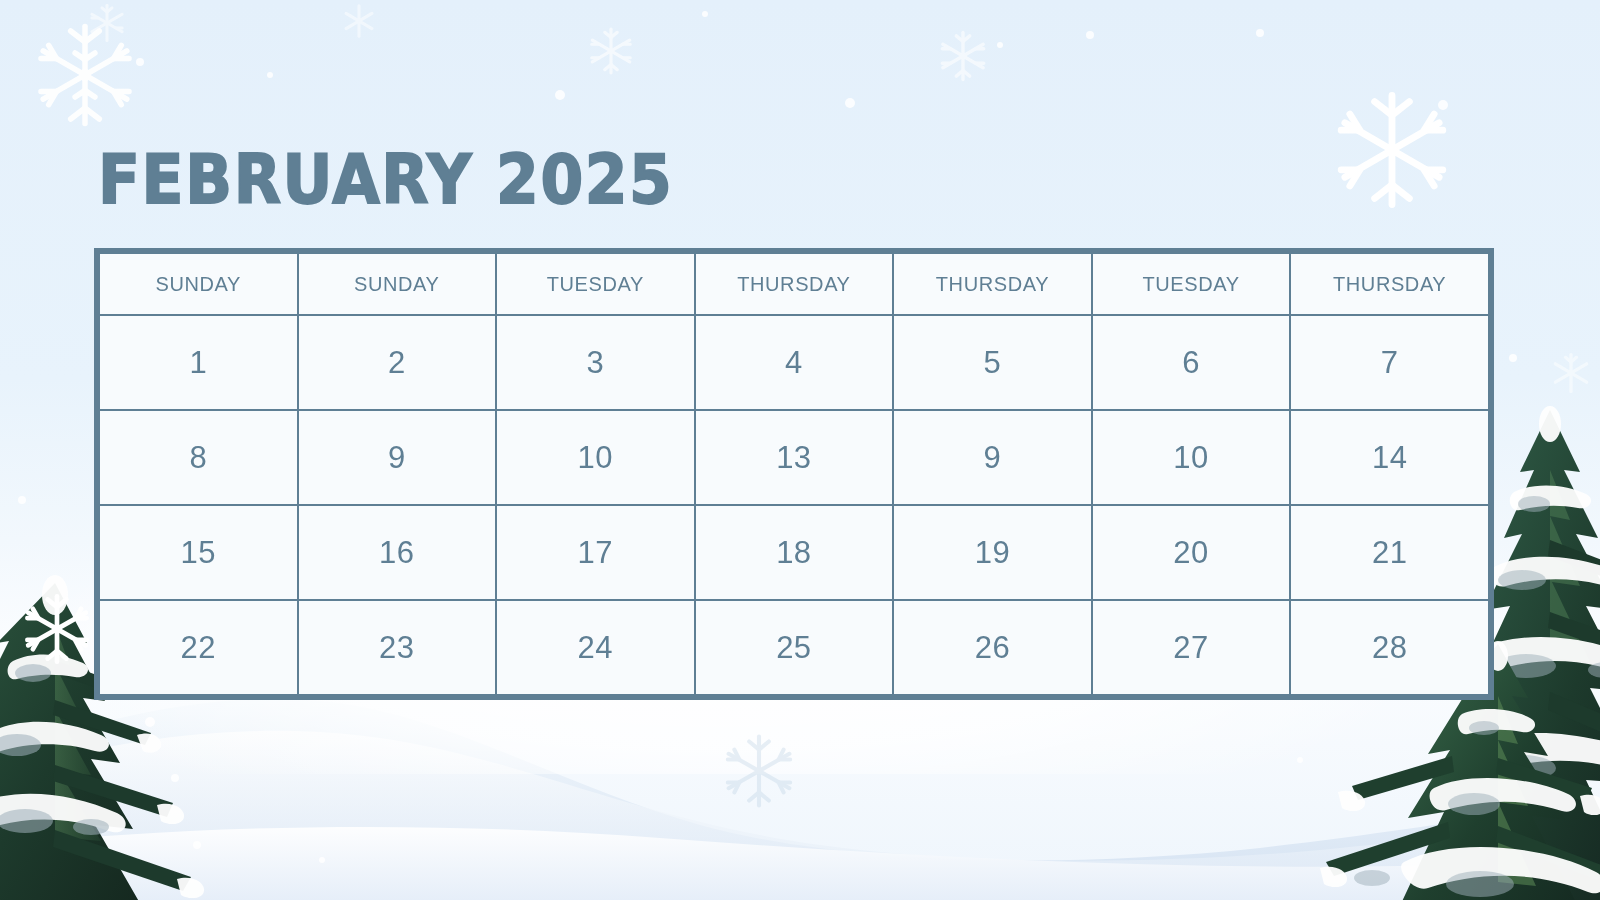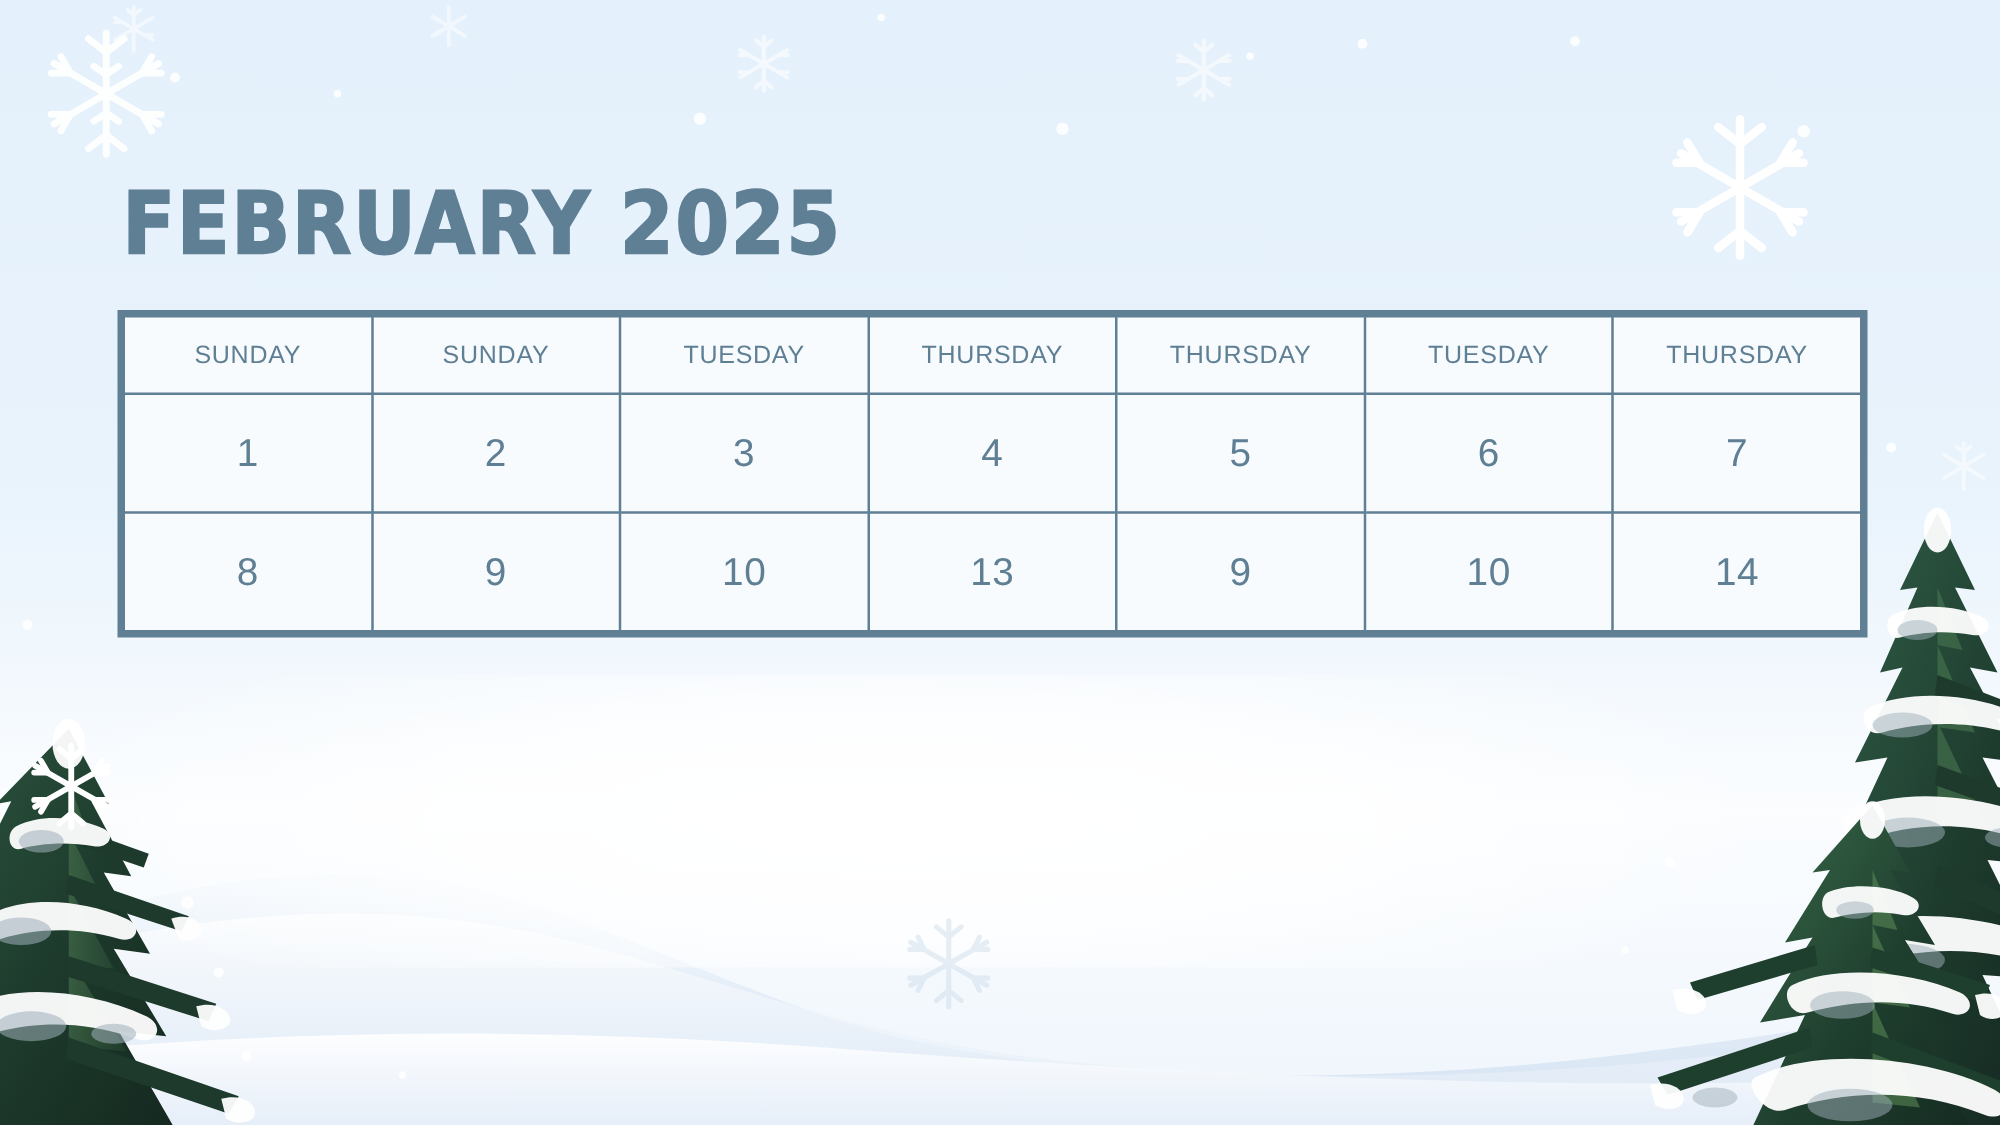--- a/index.html
+++ b/index.html
@@ -386,15 +386,33 @@
       </tr>
       <tr>
         <td>8</td>
         <td>9</td>
         <td>10</td>
         <td>13</td>
         <td>9</td>
         <td>10</td>
         <td>14</td>
       </tr>
+      <tr>
+        <td>15</td>
+        <td>16</td>
+        <td>17</td>
+        <td>18</td>
+        <td>19</td>
+        <td>20</td>
+        <td>21</td>
+      </tr>
+      <tr>
+        <td>22</td>
+        <td>23</td>
+        <td>24</td>
+        <td>25</td>
+        <td>26</td>
+        <td>27</td>
+        <td>28</td>
+      </tr>
     </tbody>
   </table>
 </div>
 
 </body></html>

